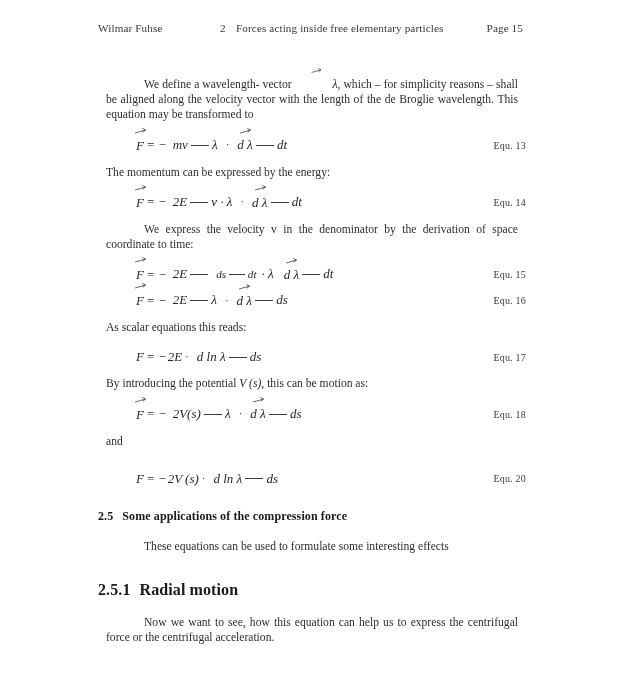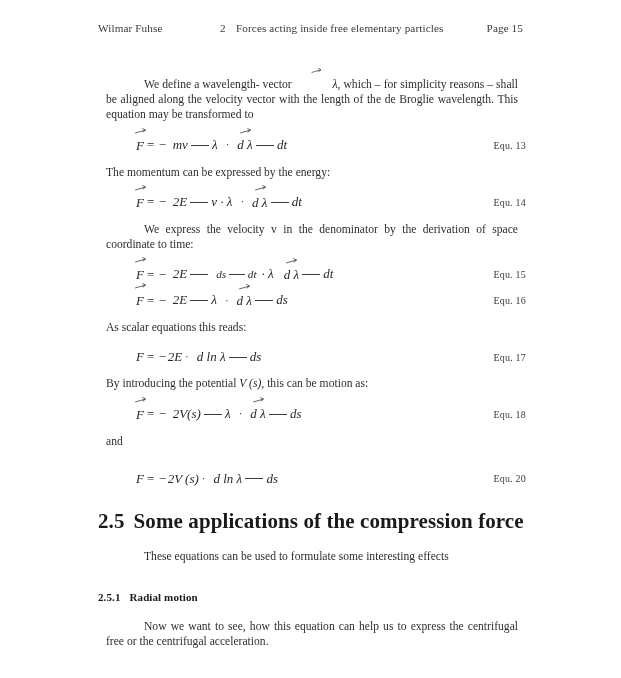--- a/index.html
+++ b/index.html
@@ -144,29 +144,29 @@
     background: #3a3a3a;
     margin: 1.5px 0;
   }
   .frac.small { font-size: 0.86em; }
 
   
   h2.sec {
     margin: 0;
     font-family: "Liberation Serif", "DejaVu Serif", serif;
     font-weight: bold;
-    font-size: 21px;
+    font-size: 12px;
     color: #1a1a1a;
     letter-spacing: 0.1px;
   }
   h3.subsec {
     margin: 0;
     font-family: "Liberation Serif", "DejaVu Serif", serif;
     font-weight: bold;
-    font-size: 11px;
+    font-size: 16px;
     color: #1a1a1a;
     letter-spacing: 0.1px;
   }
   .sec-num { margin-right: 9px; }
   .subsec-num { margin-right: 9px; }
 
   .pagefoot {
     position: absolute;
     left: 14px;
     top: 655px;
@@ -464,19 +464,19 @@
     <div style="height:7px"></div>
 
     <p class="para indent">These equations can be used to formulate some interesting effects</p>
 
     <div style="height:19px"></div>
 
     <h3 class="subsec"><span class="subsec-num">2.5.1</span><span>Radial motion</span></h3>
 
     <div style="height:8px"></div>
 
-    <p class="para indent">Now we want to see, how this equation can help us to express the centrifugal free or the centrifugal acceleration.</p>
+    <p class="para indent">Now we want to see, how this equation can help us to express the centrifugal force or the centrifugal acceleration.</p>
 
   </div>
 
   <div class="pagefoot">15</div>
 
 </div>
 
 </body></html>

